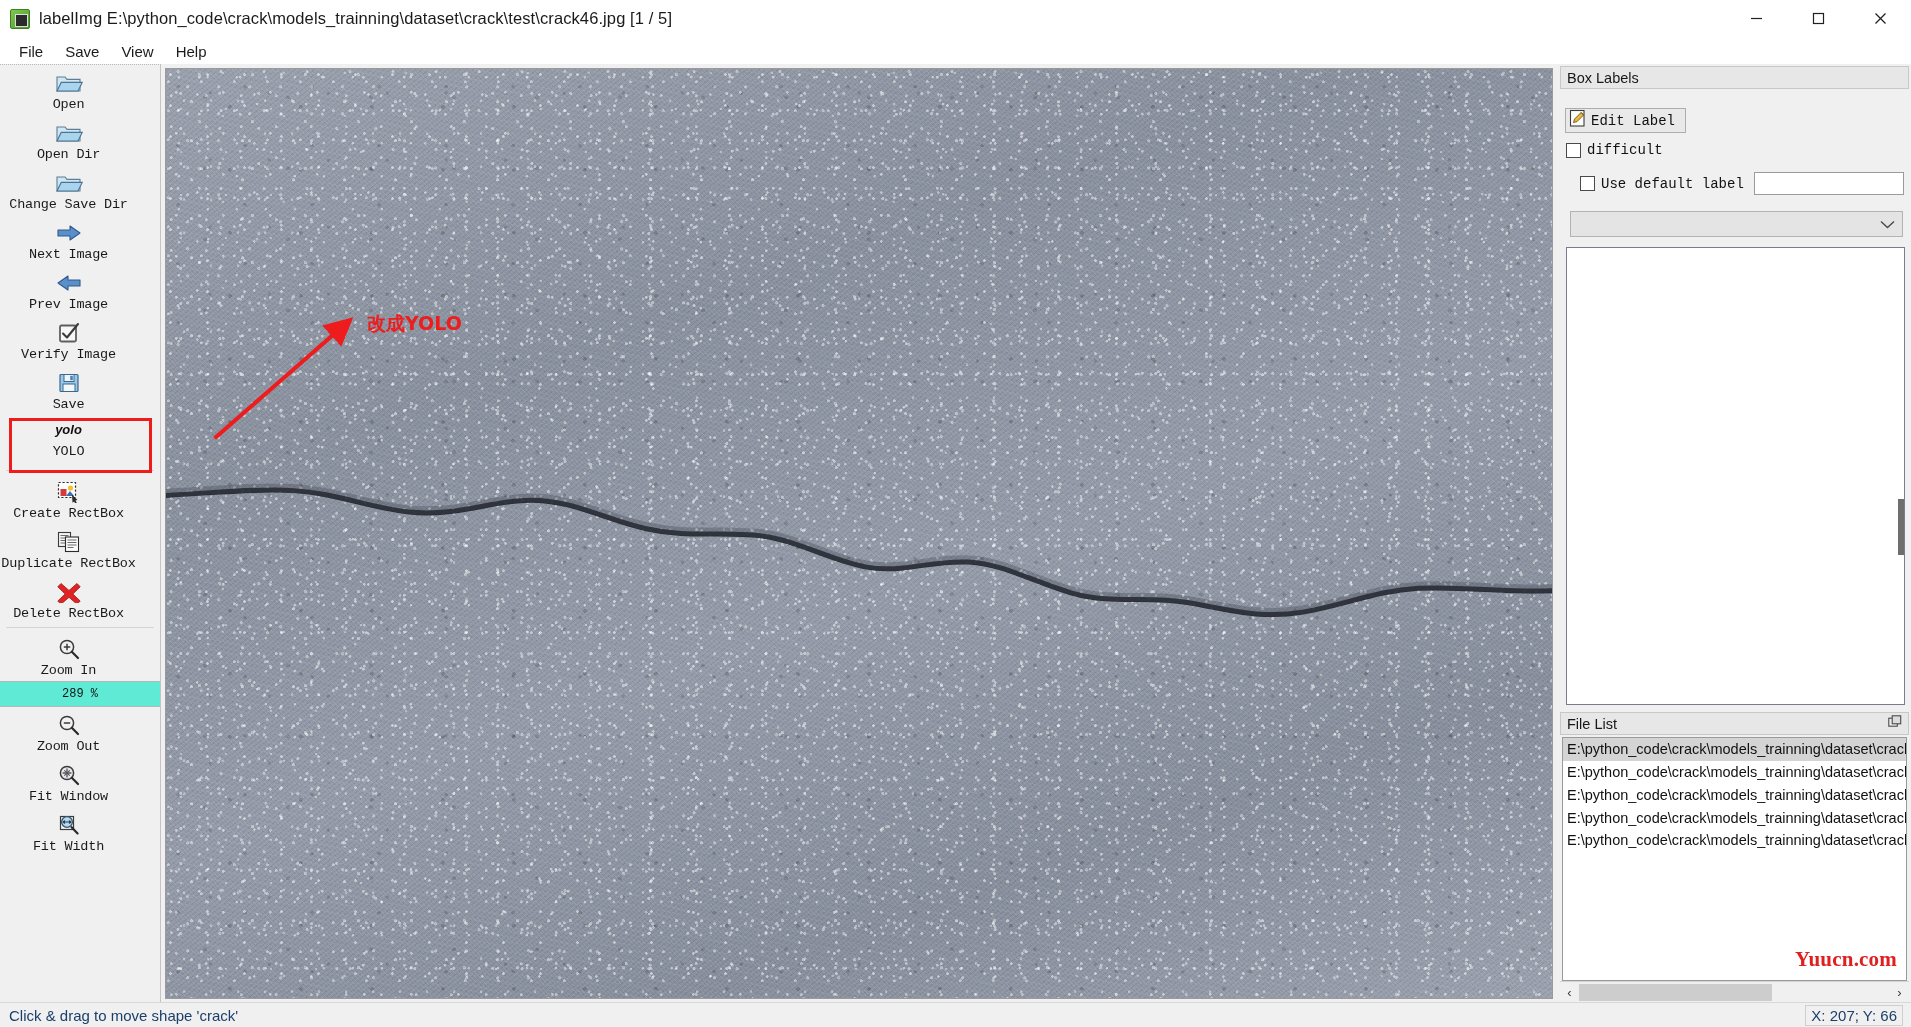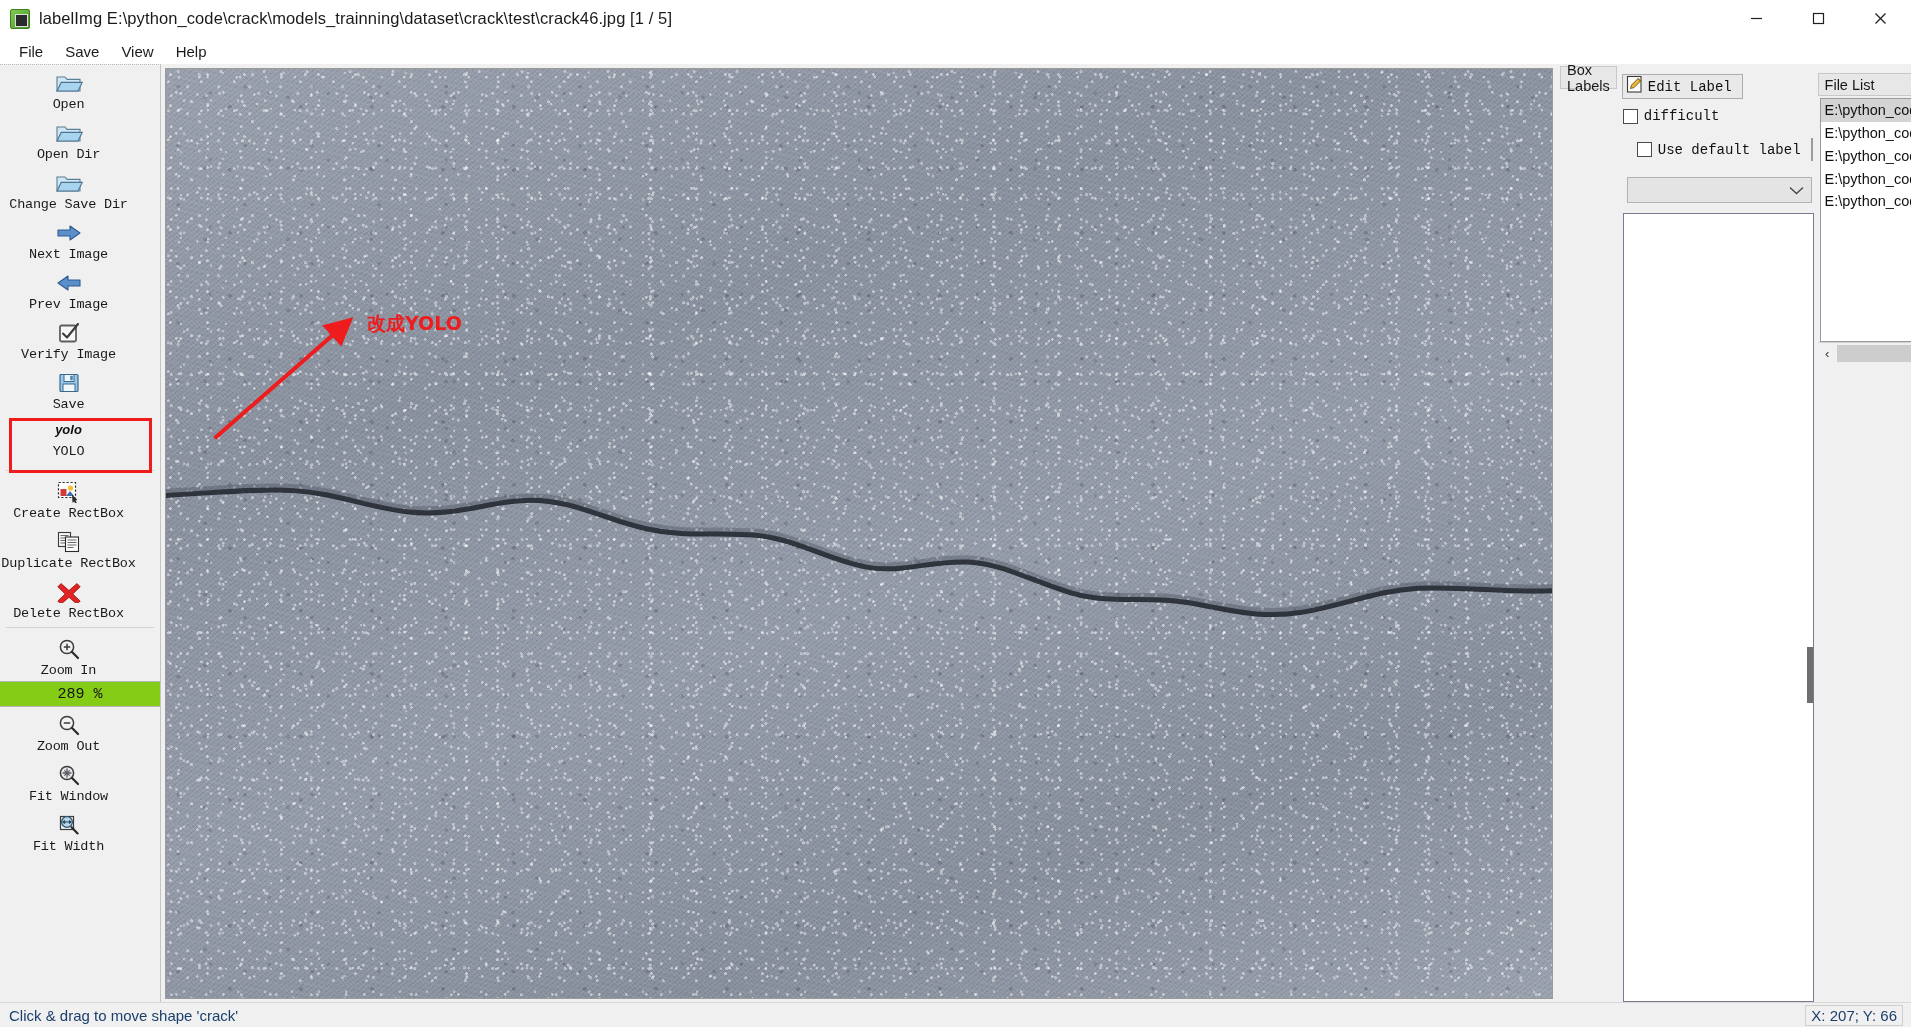--- a/index.html
+++ b/index.html
@@ -110,26 +110,26 @@
     color: #1a1a1a;
     letter-spacing: -0.2px;
     white-space: nowrap;
   }
   .tool-sep {
     height: 1px; background: #d4d4d4;
     margin: 3px 6px 3px 6px;
   }
   .zoom-field {
     height: 26px;
-    background: #84cc16;
+    background: #5eead4;
     border-top: 1px solid #b6b6b6;
     border-bottom: 1px solid #b6b6b6;
     display: flex; align-items: center; justify-content: center;
     font-family: "Liberation Mono", monospace;
-    font-size: 15px;
+    font-size: 12px;
     color: #141414;
     width: 160px;
   }
   
   .tool.yolo-tool { padding: 7px 0 8px 0; }
   .yolo-glyph {
     font-family: "Liberation Sans", sans-serif;
     font-weight: bold;
     font-style: italic;
     font-size: 13px;
@@ -210,21 +210,21 @@
     font-family: "DejaVu Sans", sans-serif;
     white-space: nowrap;
   }
 
   
   .rightpanel {
     width: 353px;
     flex: 0 0 353px;
     background: #f0f0f0;
     display: flex;
-    flex-direction: row;
+    flex-direction: column;
     padding: 2px 2px 0 2px;
     min-height: 0;
   }
   .dock-title {
     height: 23px;
     background: #e7e7e7;
     border: 1px solid #c8c8c8;
     display: flex; align-items: center;
     padding: 0 6px;
     font-size: 14.5px;
@@ -240,21 +240,21 @@
     flex-direction: column;
     min-height: 0;
   }
   .edit-label-btn {
     display: inline-flex; align-items: center;
     height: 25px;
     background: #e9e9e9;
     border: 1px solid #adadad;
     padding: 0 10px 0 3px;
     align-self: flex-start;
-    margin: 5px 0 0 3px;
+    margin: 16px 0 0 3px;
   }
   .edit-label-text {
     font-family: "Liberation Mono", monospace;
     font-size: 14px; color: #111;
     margin-left: 3px;
   }
   .chk-row {
     display: flex; align-items: center;
     margin: 9px 0 0 4px;
   }

